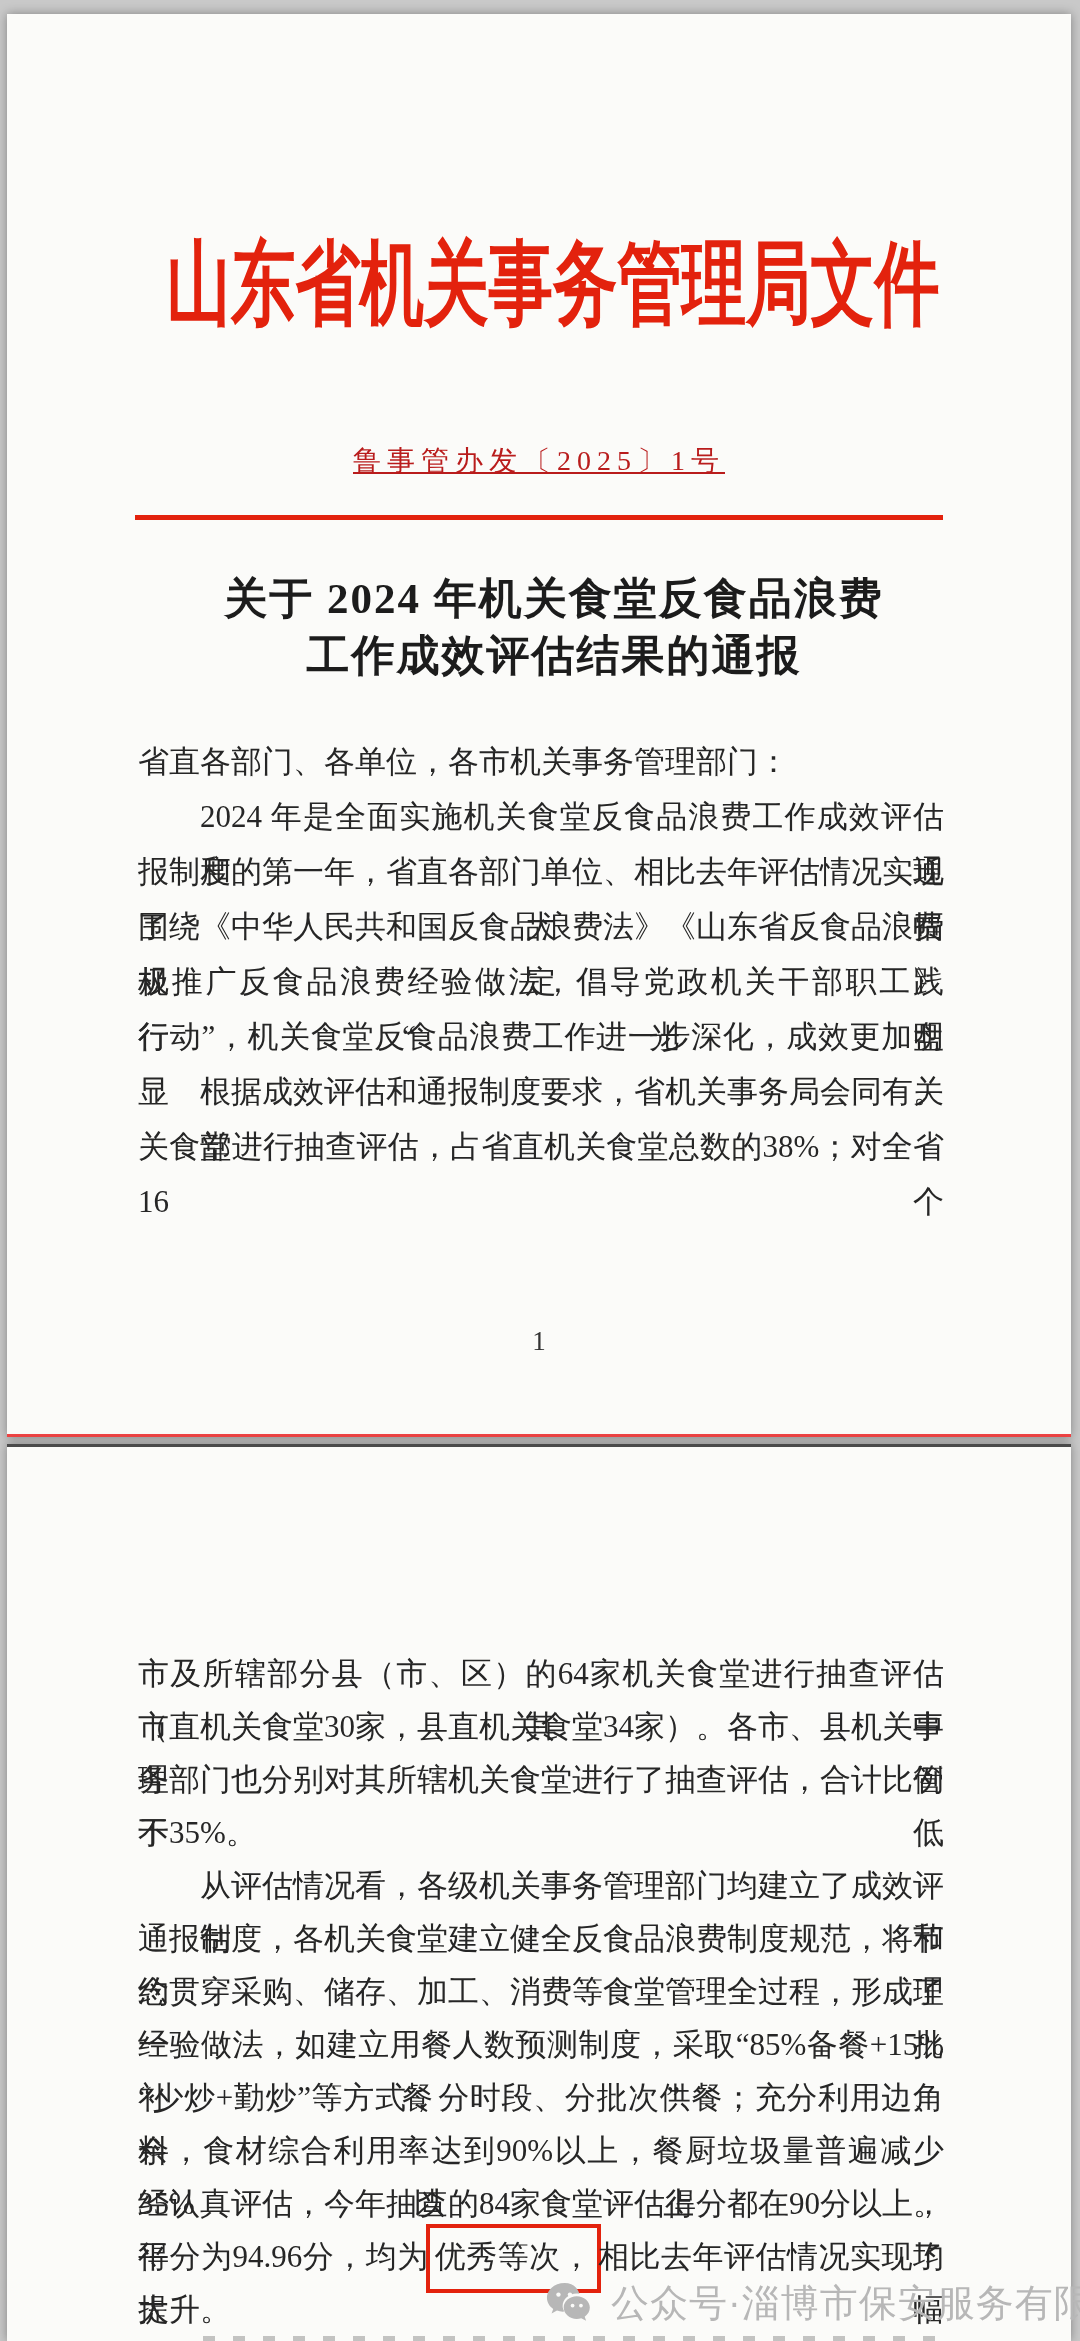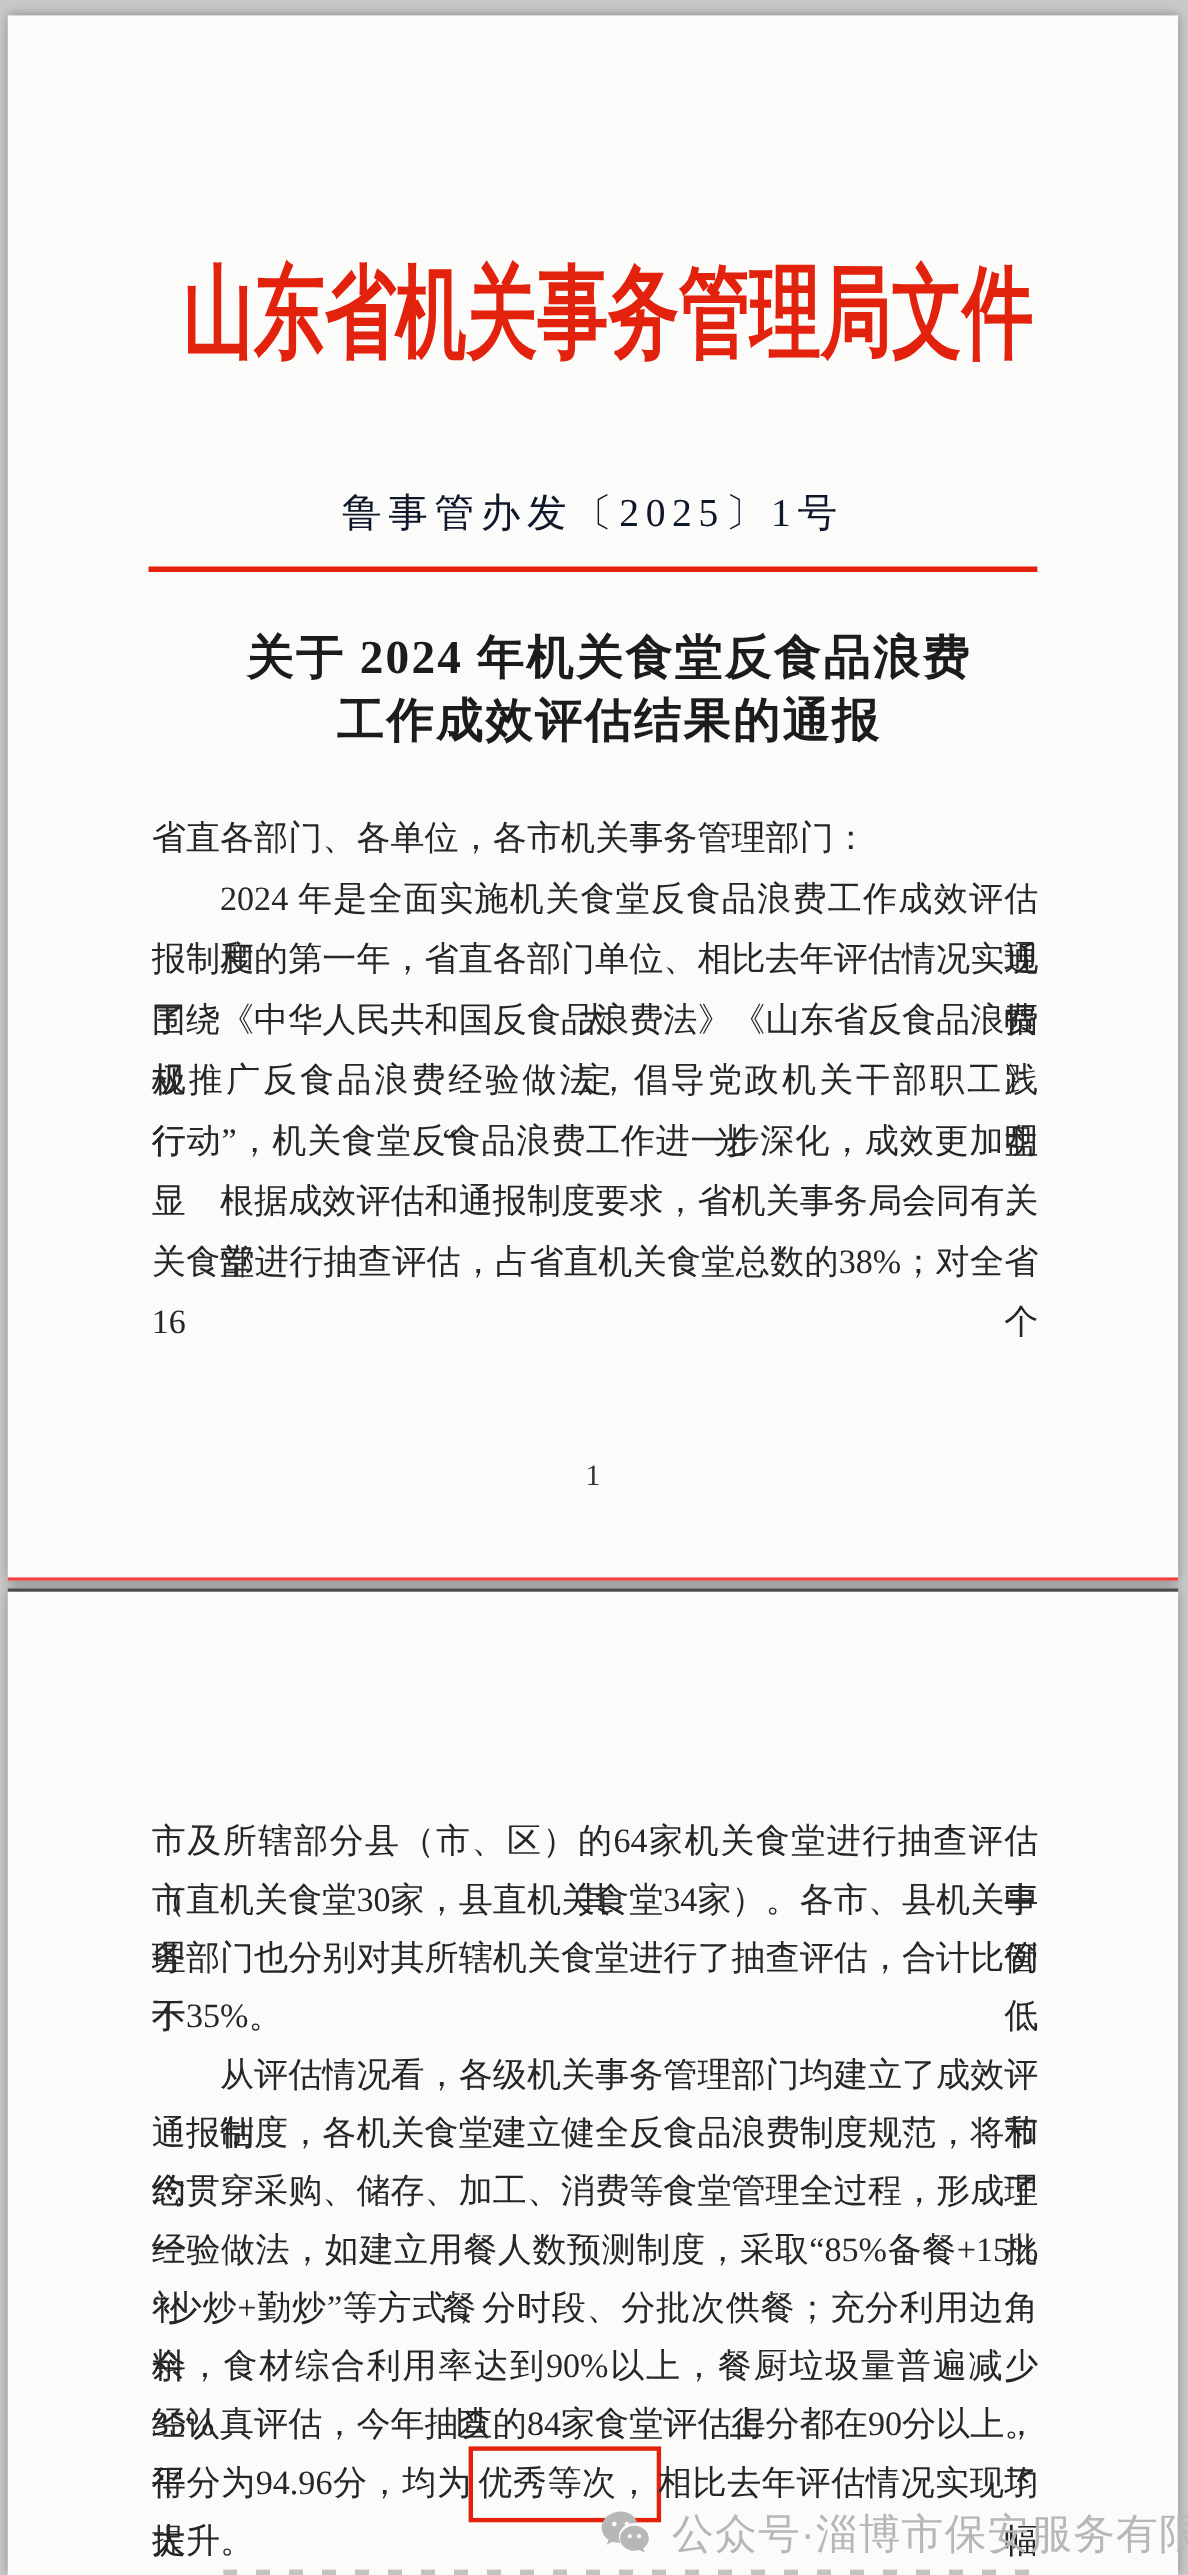--- a/index.html
+++ b/index.html
@@ -27,21 +27,21 @@
   .doc-header{
     position:absolute;top:218px;left:0;width:100%;
     text-align:center;
     font-weight:bold;font-size:92px;line-height:1.15;
     color:var(--red);
     transform:scaleX(.70);transform-origin:50% 50%;
     white-space:nowrap;
   }
   .doc-number{
     position:absolute;top:428px;left:0;width:100%;
-    text-align:center;font-size:36px;letter-spacing:6px;color:#0f172a;
+    text-align:center;font-size:28px;letter-spacing:6px;color:#b91c1c;text-decoration:underline;
   }
   .red-rule{
     position:absolute;top:501px;left:128px;width:808px;height:5px;
     background:var(--red);
   }
   .doc-title{
     position:absolute;top:556px;left:15px;width:100%;
     text-align:center;font-weight:bold;font-size:43px;line-height:57px;
     letter-spacing:2px;color:#1c1c1c;
   }

